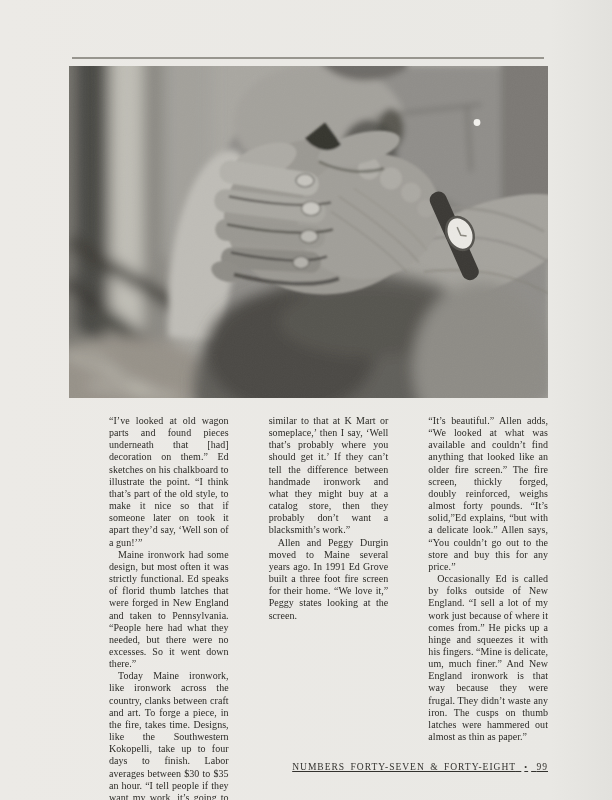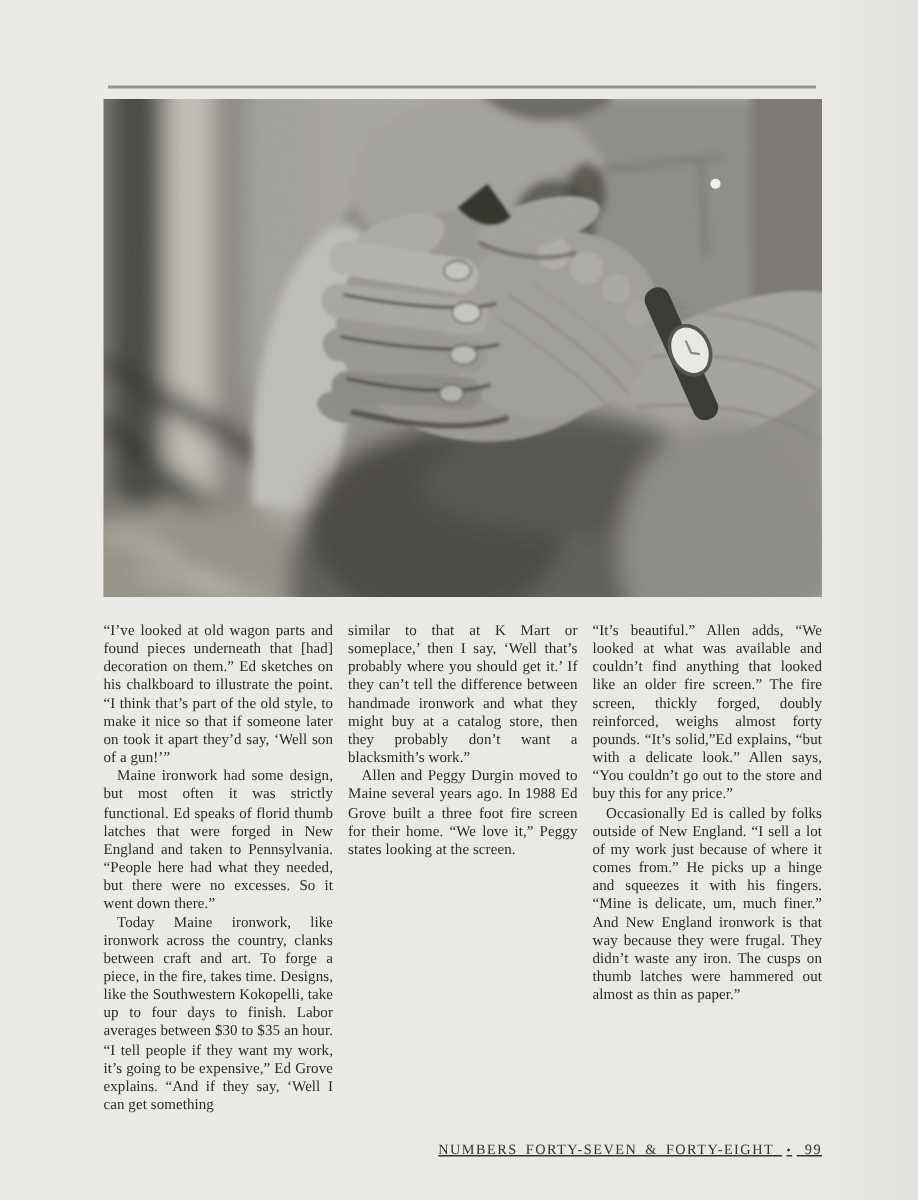--- a/index.html
+++ b/index.html
@@ -20,20 +20,21 @@
   .photo svg{display:block;}
   .columns{
     position:absolute;left:69px;top:415px;width:479px;height:340px;
     display:flex;justify-content:space-between;
   }
   .col{
     width:153px;
     font-size:10px;line-height:12.15px;
     text-align:justify;
     letter-spacing:0.05px;
+    margin-left:40px;
   }
   .col p{margin:0;}
   .col p.indent{text-indent:9px;}
   .folio{
     position:absolute;right:64px;top:762px;
     font-size:9.5px;letter-spacing:1px;word-spacing:2px;
     color:#33322e;white-space:nowrap;text-decoration:underline;
   }
   .folio .bullet{margin:0 3px;font-size:8px;}
 </style>
@@ -151,21 +152,21 @@
 </figure>
 
 <main class="columns">
   <div class="col">
     <p>“I’ve looked at old wagon parts and found pieces underneath that [had] decoration on them.” Ed sketches on his chalkboard to illustrate the point. “I think that’s part of the old style, to make it nice so that if someone later on took it apart they’d say, ‘Well son of a gun!’”</p>
     <p class="indent">Maine ironwork had some design, but most often it was strictly functional. Ed speaks of florid thumb latches that were forged in New England and taken to Pennsylvania. “People here had what they needed, but there were no excesses. So it went down there.”</p>
     <p class="indent">Today Maine ironwork, like ironwork across the country, clanks between craft and art. To forge a piece, in the fire, takes time. Designs, like the Southwestern Kokopelli, take up to four days to finish. Labor averages between $30 to $35 an hour. “I tell people if they want my work, it’s going to be expensive,” Ed Grove explains. “And if they say, ‘Well I can get something</p>
   </div>
   <div class="col">
     <p>similar to that at K Mart or someplace,’ then I say, ‘Well that’s probably where you should get it.’ If they can’t tell the difference between handmade ironwork and what they might buy at a catalog store, then they probably don’t want a blacksmith’s work.”</p>
-    <p class="indent">Allen and Peggy Durgin moved to Maine several years ago. In 1988 Ed Grove built a three foot fire screen for their home. “We love it,” Peggy states looking at the screen.</p>
+    <p class="indent">Allen and Peggy Durgin moved to Maine several years ago. In 1991 Ed Grove built a three foot fire screen for their home. “We love it,” Peggy states looking at the screen.</p>
   </div>
   <div class="col">
     <p>“It’s beautiful.” Allen adds, “We looked at what was available and couldn’t find anything that looked like an older fire screen.” The fire screen, thickly forged, doubly reinforced, weighs almost forty pounds. “It’s solid,”Ed explains, “but with a delicate look.” Allen says, “You couldn’t go out to the store and buy this for any price.”</p>
     <p class="indent">Occasionally Ed is called by folks outside of New England. “I sell a lot of my work just because of where it comes from.” He picks up a hinge and squeezes it with his fingers. “Mine is delicate, um, much finer.” And New England ironwork is that way because they were frugal. They didn’t waste any iron. The cusps on thumb latches were hammered out almost as thin as paper.”</p>
   </div>
 </main>
 
 <footer class="folio">
   <span>NUMBERS FORTY-SEVEN &amp; FORTY-EIGHT</span>
   <span class="bullet">•</span>

